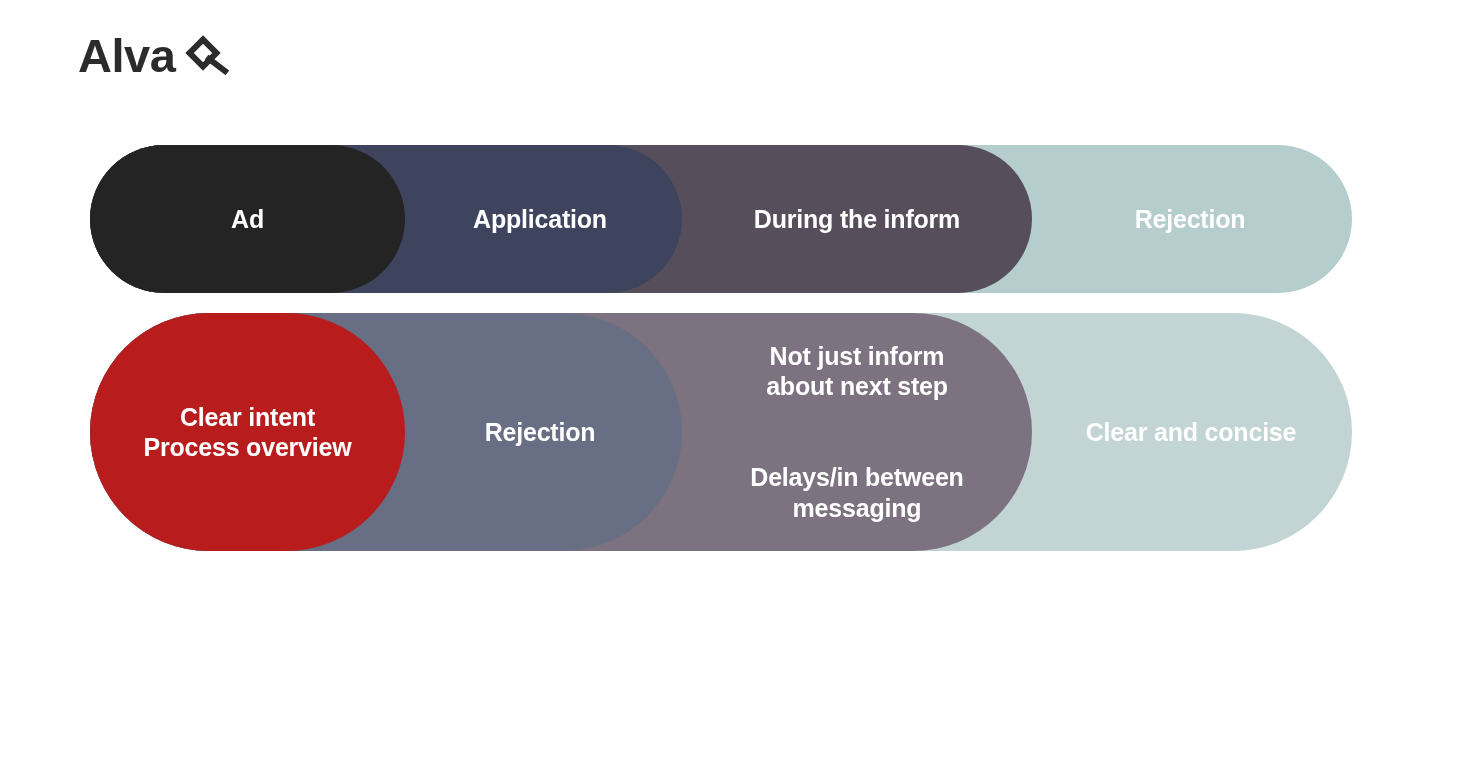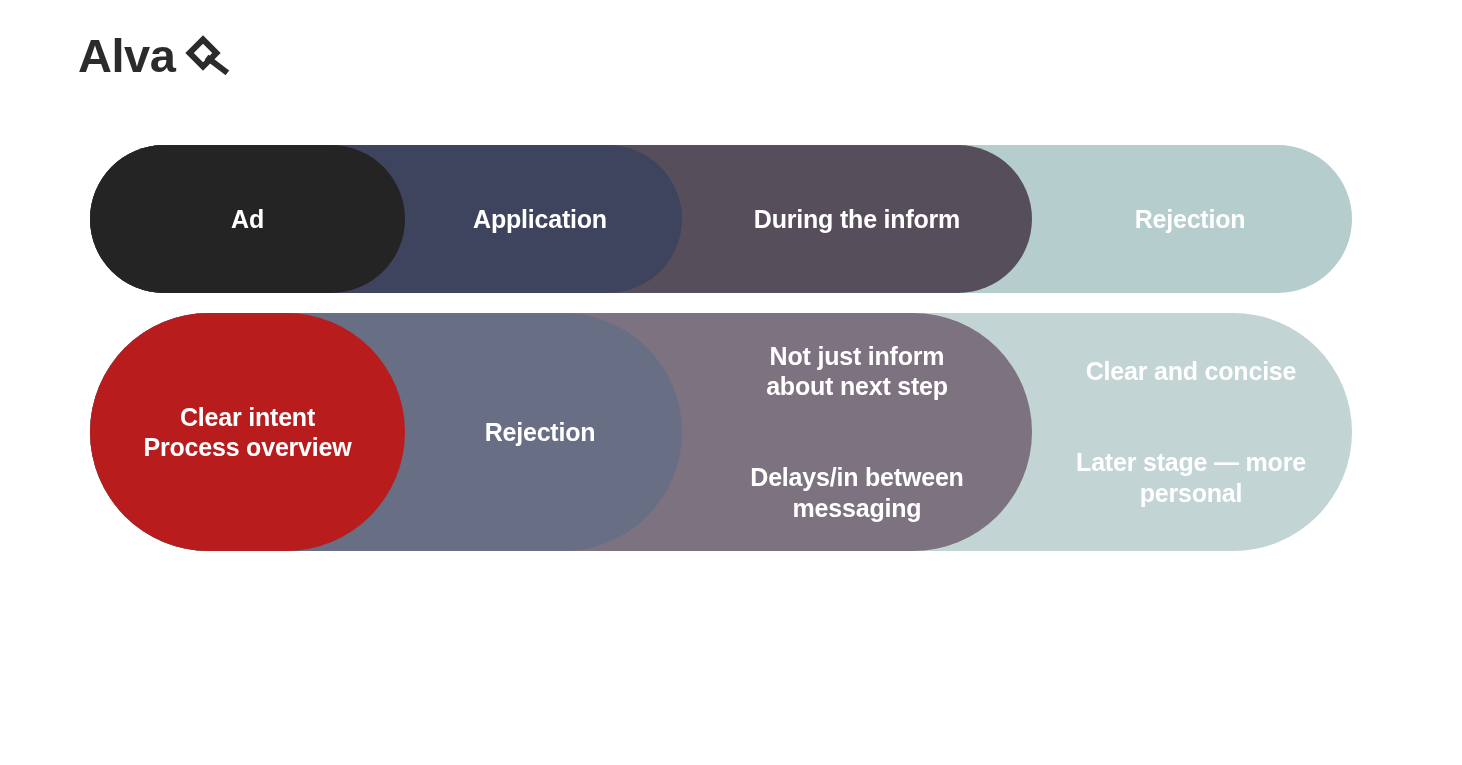--- a/index.html
+++ b/index.html
@@ -142,22 +142,20 @@
       <div class="seg-label">Ad</div>
     </div>
 
   </div>
 
   <div class="row row-notes">
 
     <div class="seg seg-4">
       <div class="seg-label">
         <div class="note-block">Clear and concise</div>
-        <div class="note-block">Later stage — more
-personal</div>
       </div>
     </div>
 
     <div class="seg seg-3">
       <div class="seg-label">
         <div class="note-block">Not just inform
 about next step</div>
         <div class="note-block">Delays/in between
 messaging</div>
       </div>

